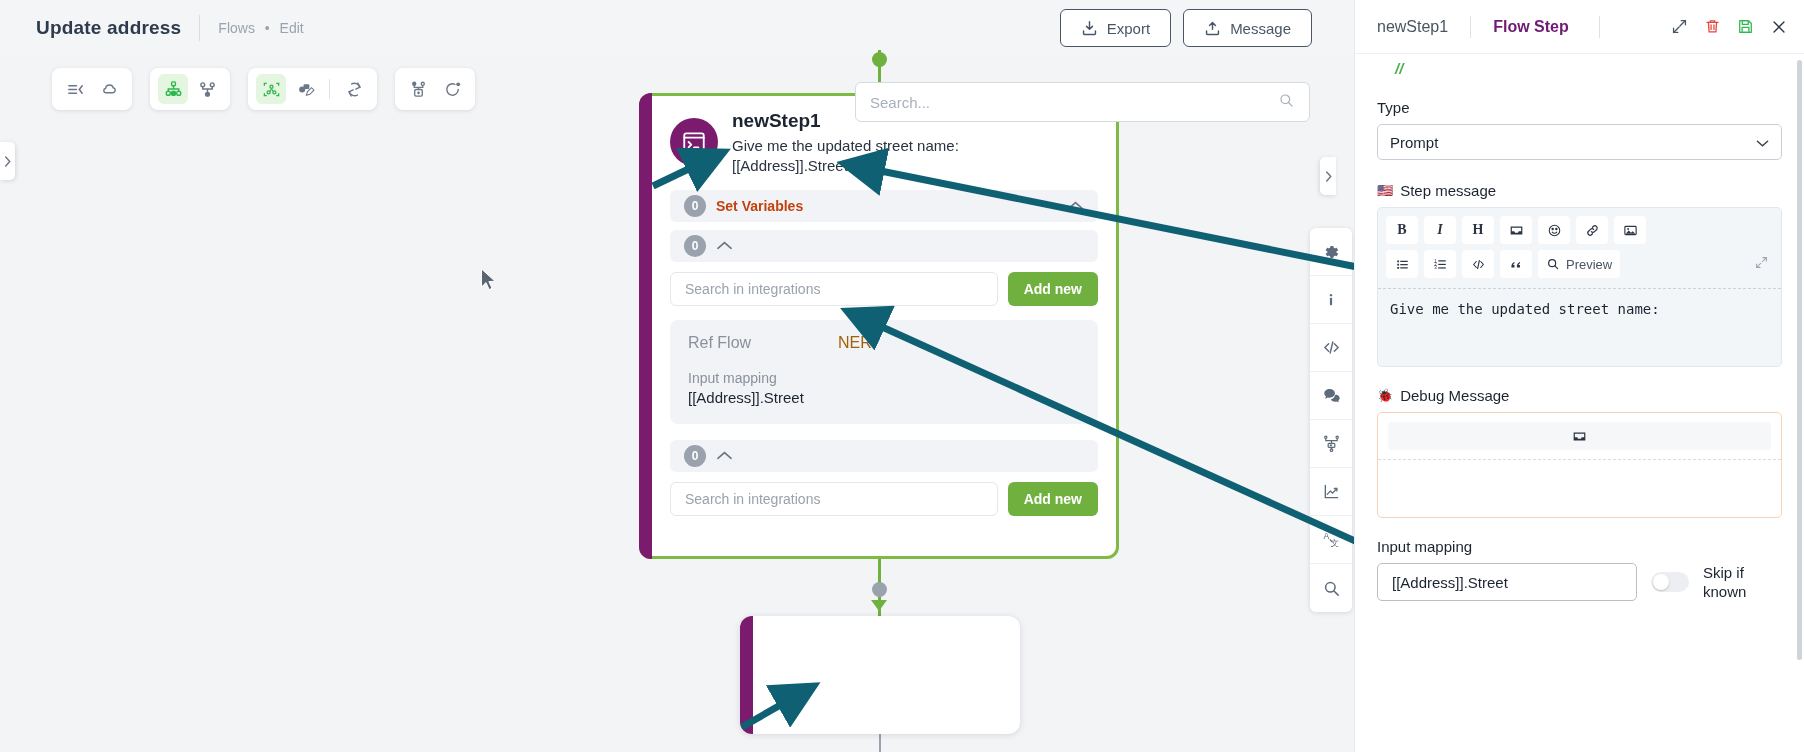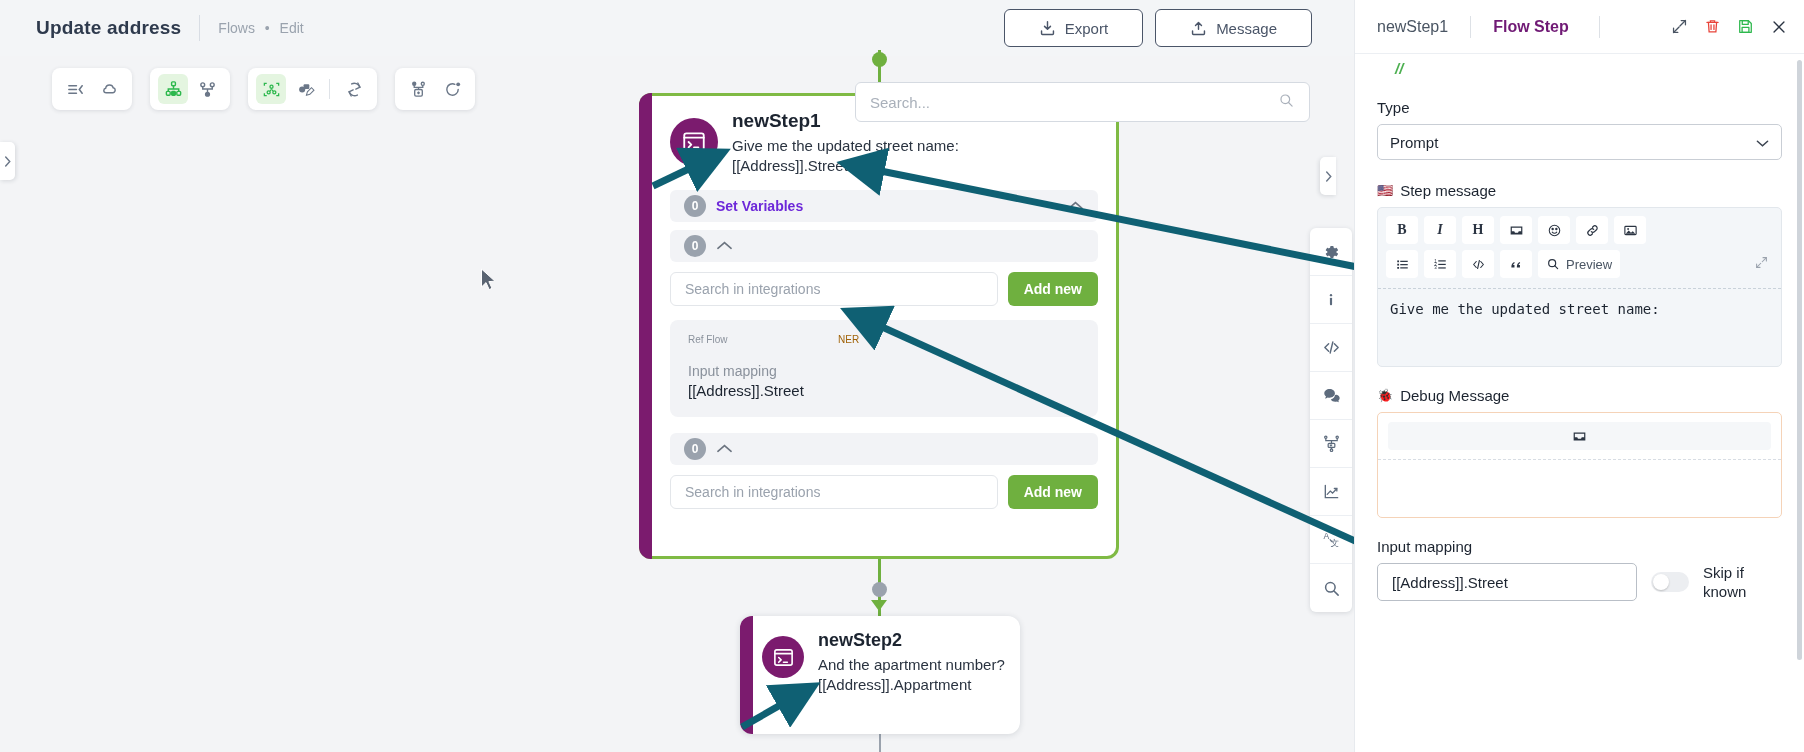--- a/index.html
+++ b/index.html
@@ -33,21 +33,21 @@
     width: 1px; height: 26px; background: #d8dde4; margin: 0 18px;
   }
   #breadcrumb { font-size: 14px; color: #9aa3ae; }
   #breadcrumb .dot { margin: 0 6px; }
 
   #topbar-actions {
     margin-left: auto; display: flex; gap: 12px; padding-right: 42px;
   }
   .hdr-btn {
     display: flex; align-items: center; gap: 9px;
-    height: 38px; padding: 0 34px;
+    height: 38px; padding: 0 20px;
     background: #ffffff; border: 1px solid #4a5568; border-radius: 6px;
     color: #4a5568; font-size: 15px; cursor: pointer; text-align: right;
   }
   .hdr-btn svg { display:block; }
 
   
   #tool-groups {
     position: absolute; left: 52px; top: 68px;
     display: flex; align-items: center; gap: 18px;
   }
@@ -135,21 +135,21 @@
     display: flex; align-items: center; gap: 10px;
     height: 32px; margin: 8px 18px 0 28px;
     background: #f2f3f6; border-radius: 6px; padding: 0 14px;
     cursor: pointer;
   }
   .sect-badge {
     width: 22px; height: 22px; border-radius: 50%;
     background: #9aa2ad; color: #fff; font-size: 12px; font-weight: 700;
     display: flex; align-items: center; justify-content: center;
   }
-  .sect-title { font-size: 14px; font-weight: 700; color: #6d28d9; flex: 1; }
+  .sect-title { font-size: 14px; font-weight: 700; color: #c2410c; flex: 1; }
 
   .search-add-row {
     display: flex; align-items: center; gap: 10px;
     margin: 10px 18px 0 28px;
   }
   .int-search {
     flex: 1; height: 34px; background: #fff;
     border: 1px solid #e3e6ea; border-radius: 6px;
     display: flex; align-items: center; padding: 0 14px;
     font-size: 14px; color: #9aa2ad;
@@ -157,21 +157,21 @@
   .addnew-btn {
     height: 34px; padding: 0 16px; border-radius: 6px;
     background: #6fb03f; color: #ffffff; font-size: 14px; font-weight: 700;
     display: flex; align-items: center; cursor: pointer; border: none;
   }
   .refflow-card {
     margin: 14px 18px 0 28px;
     background: #f2f3f6; border-radius: 8px;
     padding: 14px 18px 18px 18px;
   }
-  .rf-row { display: flex; font-size: 10px; color: #8a919c; margin-bottom: 18px; }
+  .rf-row { display: flex; font-size: 16px; color: #8a919c; margin-bottom: 18px; }
   .rf-key { width: 150px; }
   .rf-val { color: #a16207; }
   .rf-label { font-size: 14px; color: #8a919c; margin-bottom: 3px; }
   .rf-value { font-size: 15px; color: #1c2430; }
 
   #node2 {
     position: absolute; left: 740px; top: 616px;
     width: 280px; height: 118px;
     background: #ffffff; border-radius: 12px;
     box-shadow: 0 1px 6px rgba(30,40,60,.14);
@@ -534,35 +534,20 @@
       <span>
         <svg width="17" height="17" viewBox="0 0 20 20" fill="none" stroke="#a9b0ba" stroke-width="1.4" stroke-linecap="round">
             <circle cx="8.6" cy="8.6" r="5.1"></circle>
             <path d="M12.4 12.4L16.6 16.6"></path>
           </svg>
       </span>
     </div>
 
     <div id="node2">
       <div class="node-accent"></div>
-      <div class="node-head" style="padding:14px 14px 6px 22px;">
-        <div class="node-avatar" style="width:42px;height:42px;flex:0 0 42px;margin-top:6px;">
-          <svg width="23" height="23" viewBox="0 0 24 24" fill="none" stroke="#ffffff" stroke-width="1.7" stroke-linecap="round" stroke-linejoin="round">
-            <rect x="3" y="4" width="18" height="16" rx="2"></rect>
-              <path d="M3 8h18"></path>
-              <path d="M7 12l2.5 2.5L7 17"></path>
-              <path d="M12 17h4"></path>
-          </svg>
-        </div>
-        <div>
-          <div class="node-name" style="font-size:18px;">newStep2</div>
-          <div class="node-line">And the apartment number?</div>
-          <div class="node-line">[[Address]].Appartment</div>
-        </div>
-      </div>
     </div>
 
     <svg id="arrows">
       <defs>
         <marker id="ah" markerWidth="7" markerHeight="7" refX="5.6" refY="3.5" orient="auto">
           <path d="M0,0 L7,3.5 L0,7 z" fill="#0f6073"></path>
         </marker>
       </defs>
       <line x1="653" y1="186" x2="722" y2="153" stroke="#0f6073" stroke-width="7" marker-end="url(#ah)"></line>
       <line x1="742" y1="727" x2="812" y2="687" stroke="#0f6073" stroke-width="7" marker-end="url(#ah)"></line>

